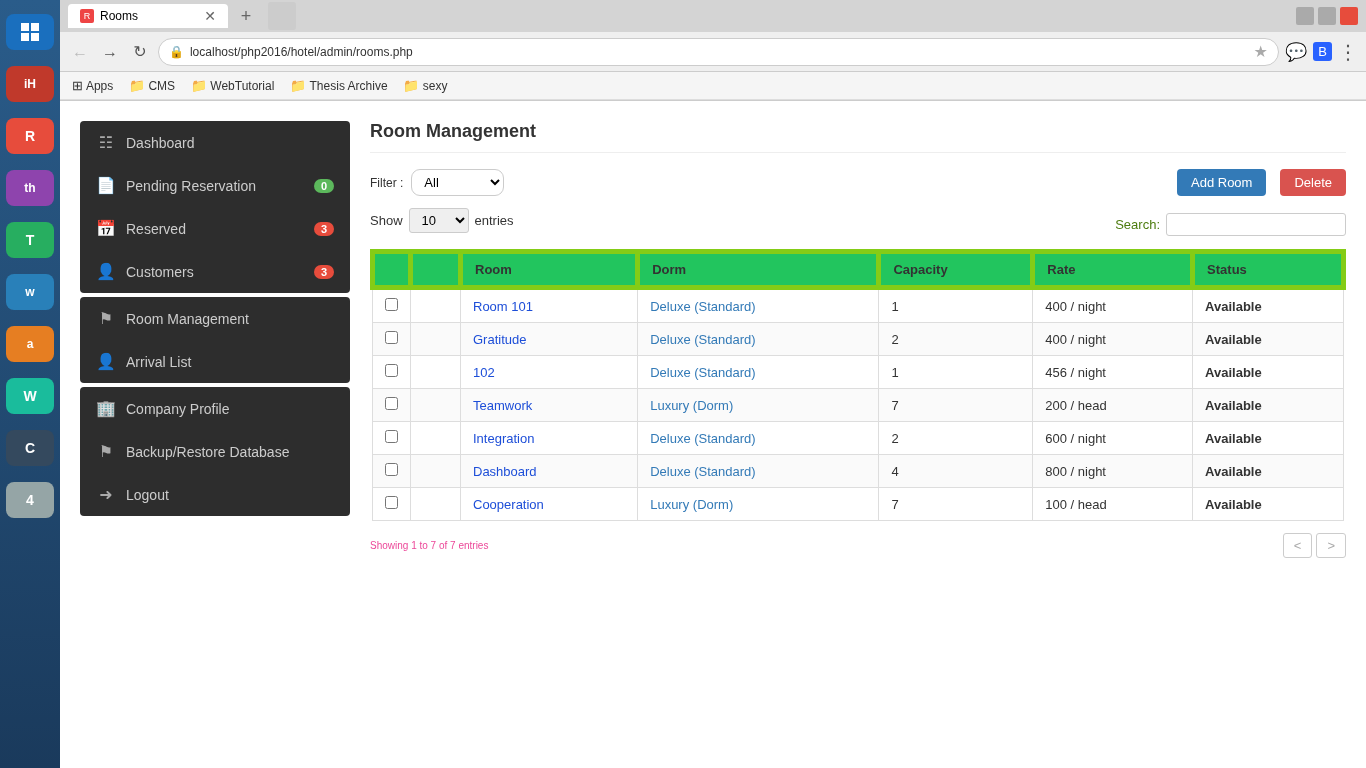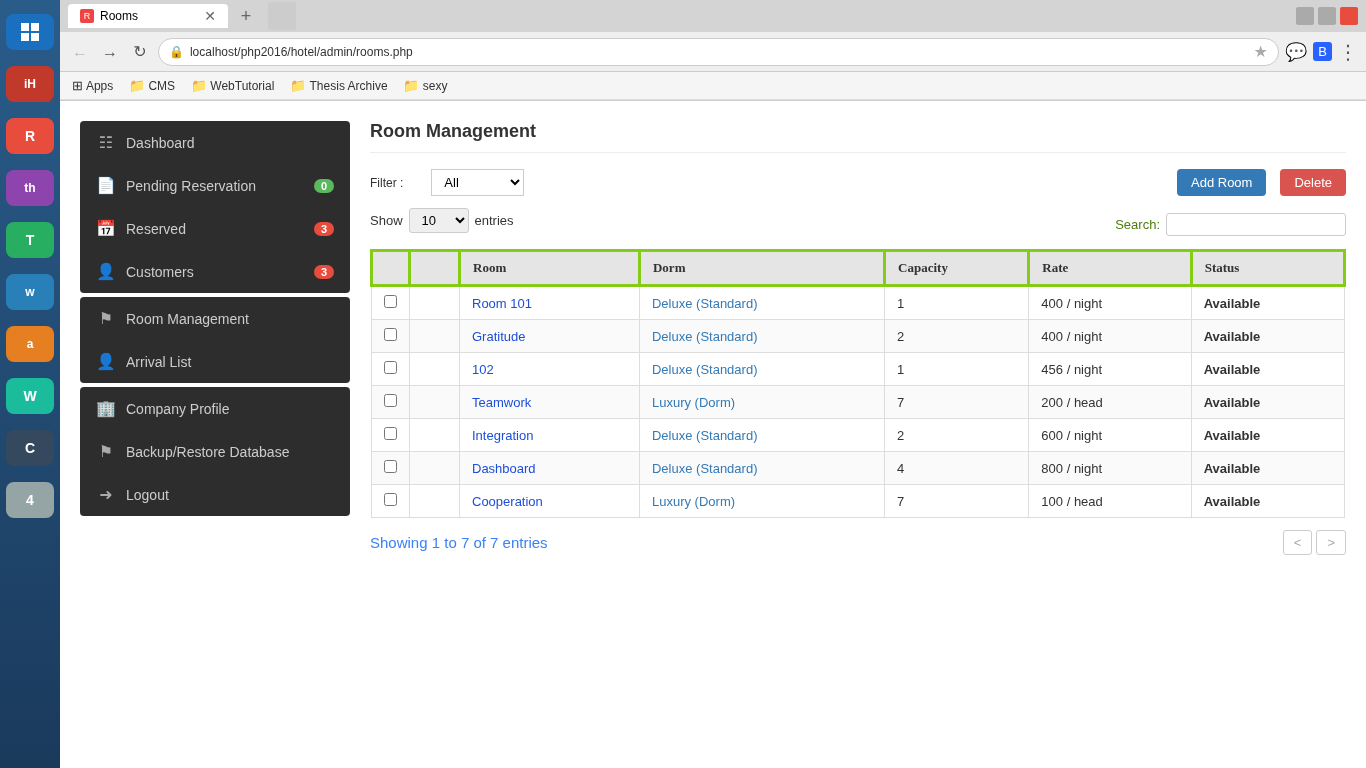--- a/index.html
+++ b/index.html
@@ -53,46 +53,46 @@
     .badge-green { background: #5cb85c; }
     .badge-red { background: #e74c3c; }
 
     
     .main-content { flex: 1; background: #fff; }
     .page-title { font-size: 18px; font-weight: bold; color: #333; margin-bottom: 16px; padding-bottom: 10px; border-bottom: 1px solid #eee; }
 
     
     .filter-row { display: flex; align-items: center; margin-bottom: 12px; gap: 8px; }
     .filter-label { font-size: 12px; color: #333; }
-    .filter-select { padding: 4px 8px; border: 1px solid #ccc; border-radius: 0; font-size: 13px; background: #fff; cursor: pointer; margin-left: 20px; }
+    .filter-select { padding: 4px 8px; border: 1px solid #ccc; border-radius: 9px; font-size: 13px; background: #fff; cursor: pointer; }
     .btn-add { background: #337ab7; color: #fff; border: none; padding: 6px 14px; border-radius: 4px; cursor: pointer; font-size: 13px; margin-left: auto; }
     .btn-delete { background: #d9534f; color: #fff; border: none; padding: 6px 14px; border-radius: 4px; cursor: pointer; font-size: 13px; margin-left: 6px; }
 
     
     .show-row { display: flex; align-items: center; gap: 6px; margin-bottom: 8px; }
     .show-label { font-size: 13px; color: #333; }
     .show-select { padding: 3px 8px; border: 1px solid #ccc; border-radius: 3px; font-size: 13px; }
     .search-row { margin-left: auto; display: flex; align-items: center; gap: 6px; }
     .search-label { font-size: 13px; color: #4d7c0f; }
     .search-input { padding: 3px 8px; border: 1px solid #ccc; border-radius: 3px; font-size: 13px; width: 180px; }
 
     
     .data-table { width: 100%; border-collapse: collapse; font-size: 13px; }
-    .data-table th { background: #e5e5e5; border: 3px solid #84cc16; padding: 8px 12px; text-align: left; color: #333; font-weight: bold; font-family: Liberation Serif, serif; }
+    .data-table th { background: #22c55e; border: 5px solid #84cc16; padding: 8px 12px; text-align: left; color: #333; font-weight: bold; }
     .data-table td { border: 1px solid #ddd; padding: 8px 12px; color: #333; }
     .data-table tr:nth-child(even) td { background: #fafafa; }
     .data-table .checkbox-col { width: 30px; text-align: center; }
     .data-table .img-col { width: 50px; }
     .room-link { color: #1d4ed8; text-decoration: none; cursor: pointer; }
     .type-link { color: #337ab7; text-decoration: none; }
     .status-available { color: #5cb85c; font-weight: bold; }
 
     
     .pagination-row { display: flex; align-items: center; margin-top: 12px; }
-    .pagination-info { font-size: 15px; color: #3b82f6; }
+    .pagination-info { font-size: 10px; color: #ec4899; }
     .pagination-btns { margin-left: auto; display: flex; gap: 4px; }
     .page-btn { padding: 4px 10px; border: 1px solid #ccc; background: #fff; cursor: pointer; border-radius: 3px; font-size: 13px; color: #333; }
     .page-btn.disabled { color: #aaa; cursor: default; }
 
     .show-entries-wrapper { display: flex; align-items: center; justify-content: space-between; margin-bottom: 8px; }
   </style>
 </head>
 <body>
 
 <div class="taskbar">

